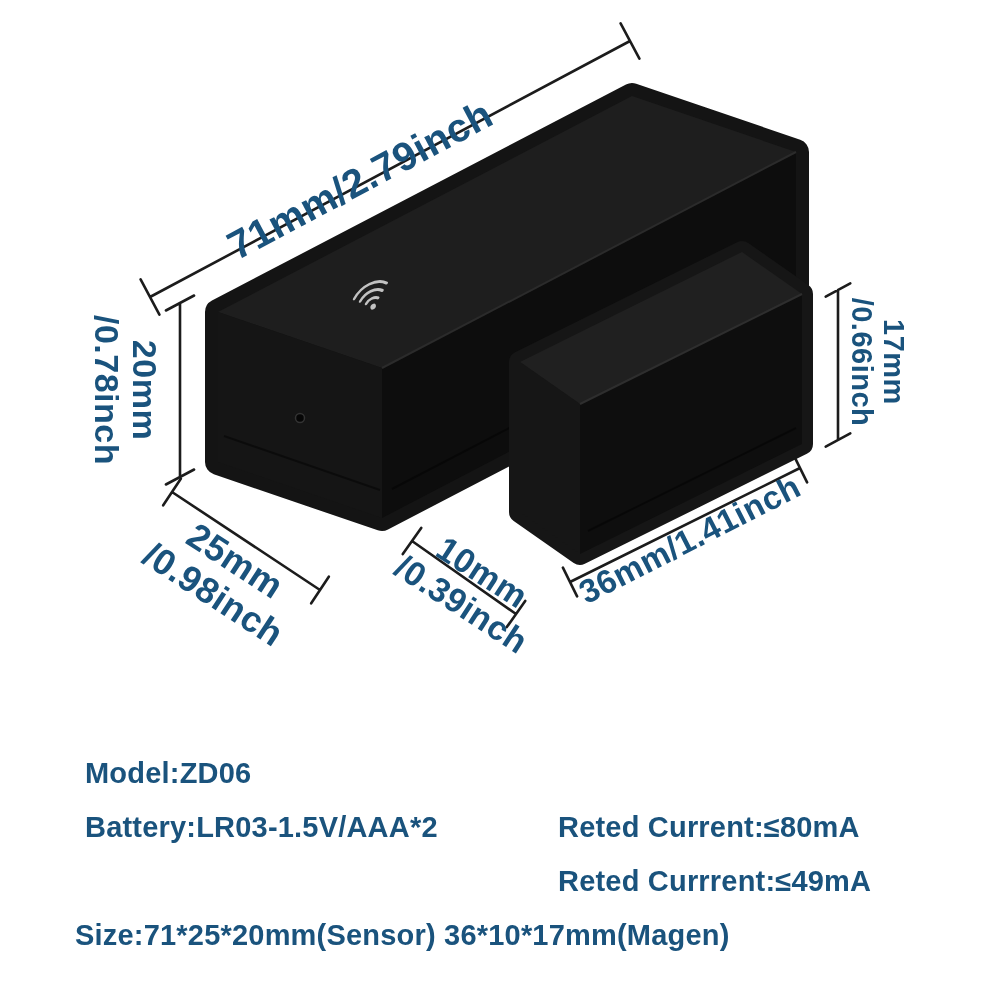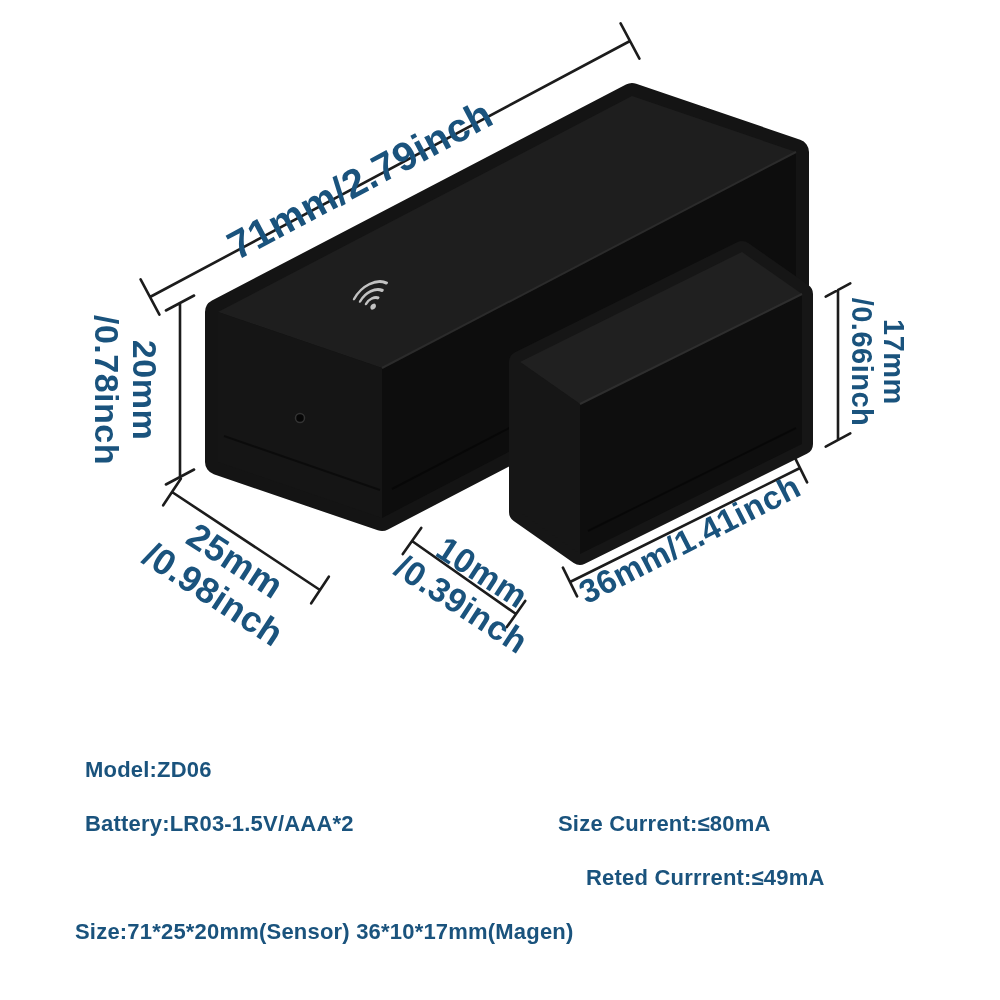--- a/index.html
+++ b/index.html
@@ -13,21 +13,21 @@
     white-space:nowrap;
     text-align:center;
     line-height:1.12;
     transform:translate(-50%,-50%) rotate(var(--r,0deg));
     letter-spacing:.5px;
   }
   .spec{
     position:absolute;
     color:var(--accent,#1a537d);
     font-weight:700;
-    font-size:22px;
+    font-size:29px;
     white-space:nowrap;
     letter-spacing:.2px;
   }
 </style>
 </head>
 <body>
 
 <div class="stage">
 
   <svg width="1000" height="1000" viewBox="0 0 1000 1000">
@@ -86,17 +86,17 @@
 
   <div class="dim" style="left:690px;top:540px;--r:-27deg;font-size:33px;">36mm/1.41inch</div>
 
   <div class="dim" style="left:878px;top:362px;--r:90deg;font-size:29px;">
     <div>17mm</div>
     <div>/0.66inch</div>
   </div>
 
   <div class="spec" style="left:85px;top:757px;">Model:ZD06</div>
   <div class="spec" style="left:85px;top:811px;text-align:right;">Battery:LR03-1.5V/AAA*2</div>
-  <div class="spec" style="left:558px;top:811px;">Size Current:≤80mA</div>
-  <div class="spec" style="left:586px;top:865px;">Reted Currrent:≤49mA</div>
+  <div class="spec" style="left:558px;top:811px;">Reted Current:≤80mA</div>
+  <div class="spec" style="left:558px;top:865px;">Reted Currrent:≤49mA</div>
   <div class="spec" style="left:75px;top:919px;">Size:71*25*20mm(Sensor) 36*10*17mm(Magen)</div>
 
 </div>
 
 </body></html>

